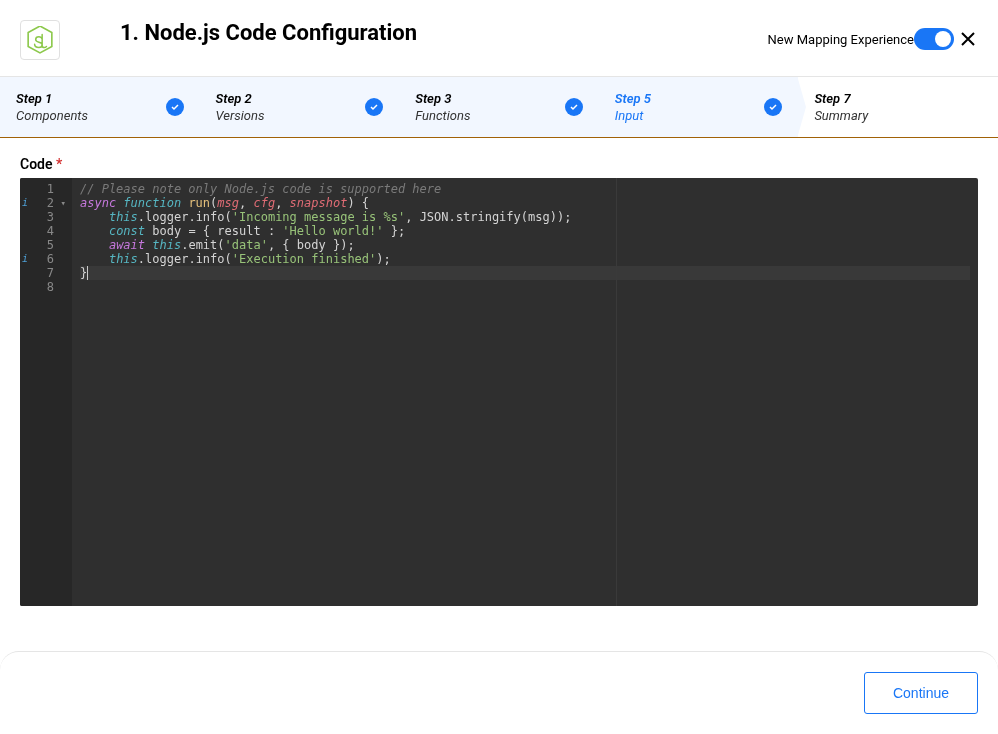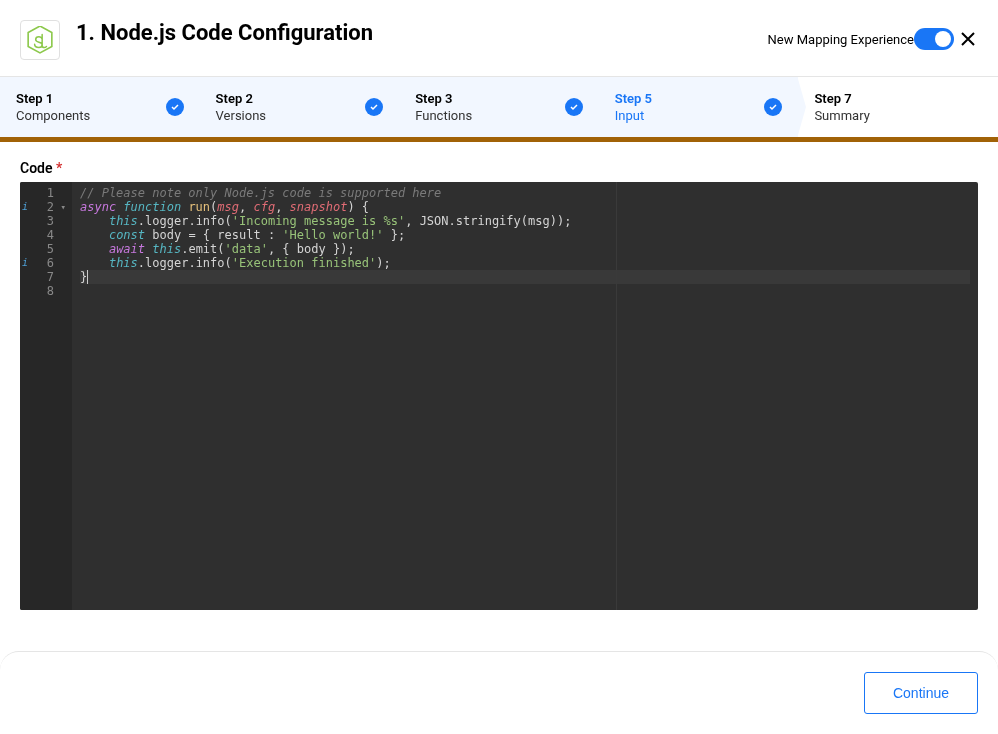--- a/index.html
+++ b/index.html
@@ -1,29 +1,29 @@
 <!DOCTYPE html>
 <html><head>
   <meta charset="utf-8">
   <style>
     * { box-sizing: border-box; margin: 0; padding: 0; }
     body { font-family: -apple-system, BlinkMacSystemFont, "Segoe UI", Roboto, Arial, sans-serif; background: #fff; color: #000; width: 998px; height: 734px; overflow: hidden; }
 
     .header { display: flex; align-items: flex-start; padding: 20px 20px 16px 20px; border-bottom: 1px solid #e5e5e5; }
     .logo-box { width: 40px; height: 40px; border: 1px solid #e0e0e0; border-radius: 4px; display: flex; align-items: center; justify-content: center; margin-right: 16px; }
-    .header-text { flex: 1; }
+    .header-text { flex: 1; margin-left: 44px; }
     .page-title { font-size: 22px; font-weight: 700; color: #000; }
     .page-subtitle { font-size: 13px; color: #666; margin-top: 4px; }
     .header-right { display: flex; align-items: center; margin-top: 8px; }
     .mapping-label { font-size: 13px; color: #000; }
     .toggle { width: 40px; height: 22px; background: #1976f6; border-radius: 11px; position: relative; cursor: pointer; }
     .toggle-dot { width: 16px; height: 16px; background: #fff; border-radius: 50%; position: absolute; right: 3px; top: 3px; }
     .close-btn { width: 20px; height: 20px; cursor: pointer; display: flex; align-items: center; justify-content: center; font-size: 22px; font-weight: 400; margin-left: 4px; }
 
-    .steps { display: flex; border-bottom: 5px solid #a16207; }
+    .steps { display: flex; border-bottom: 1px solid #a16207; font-style: italic; }
     .step { flex: 1; padding: 14px 16px; position: relative; display: flex; align-items: center; justify-content: space-between; }
     .step.done { background: #f2f7ff; }
     .step.active { background: #f2f7ff; }
     .step-inner { display: flex; flex-direction: column; }
     .step-num { font-size: 13px; font-weight: 600; color: #000; }
     .step-name { font-size: 13px; color: #333; margin-top: 2px; }
     .step.active .step-num, .step.active .step-name { color: #1976f6; }
     .step-check { width: 18px; height: 18px; background: #1976f6; border-radius: 50%; display: flex; align-items: center; justify-content: center; }
     .step-check svg { width: 10px; height: 10px; }
     .step::after {

